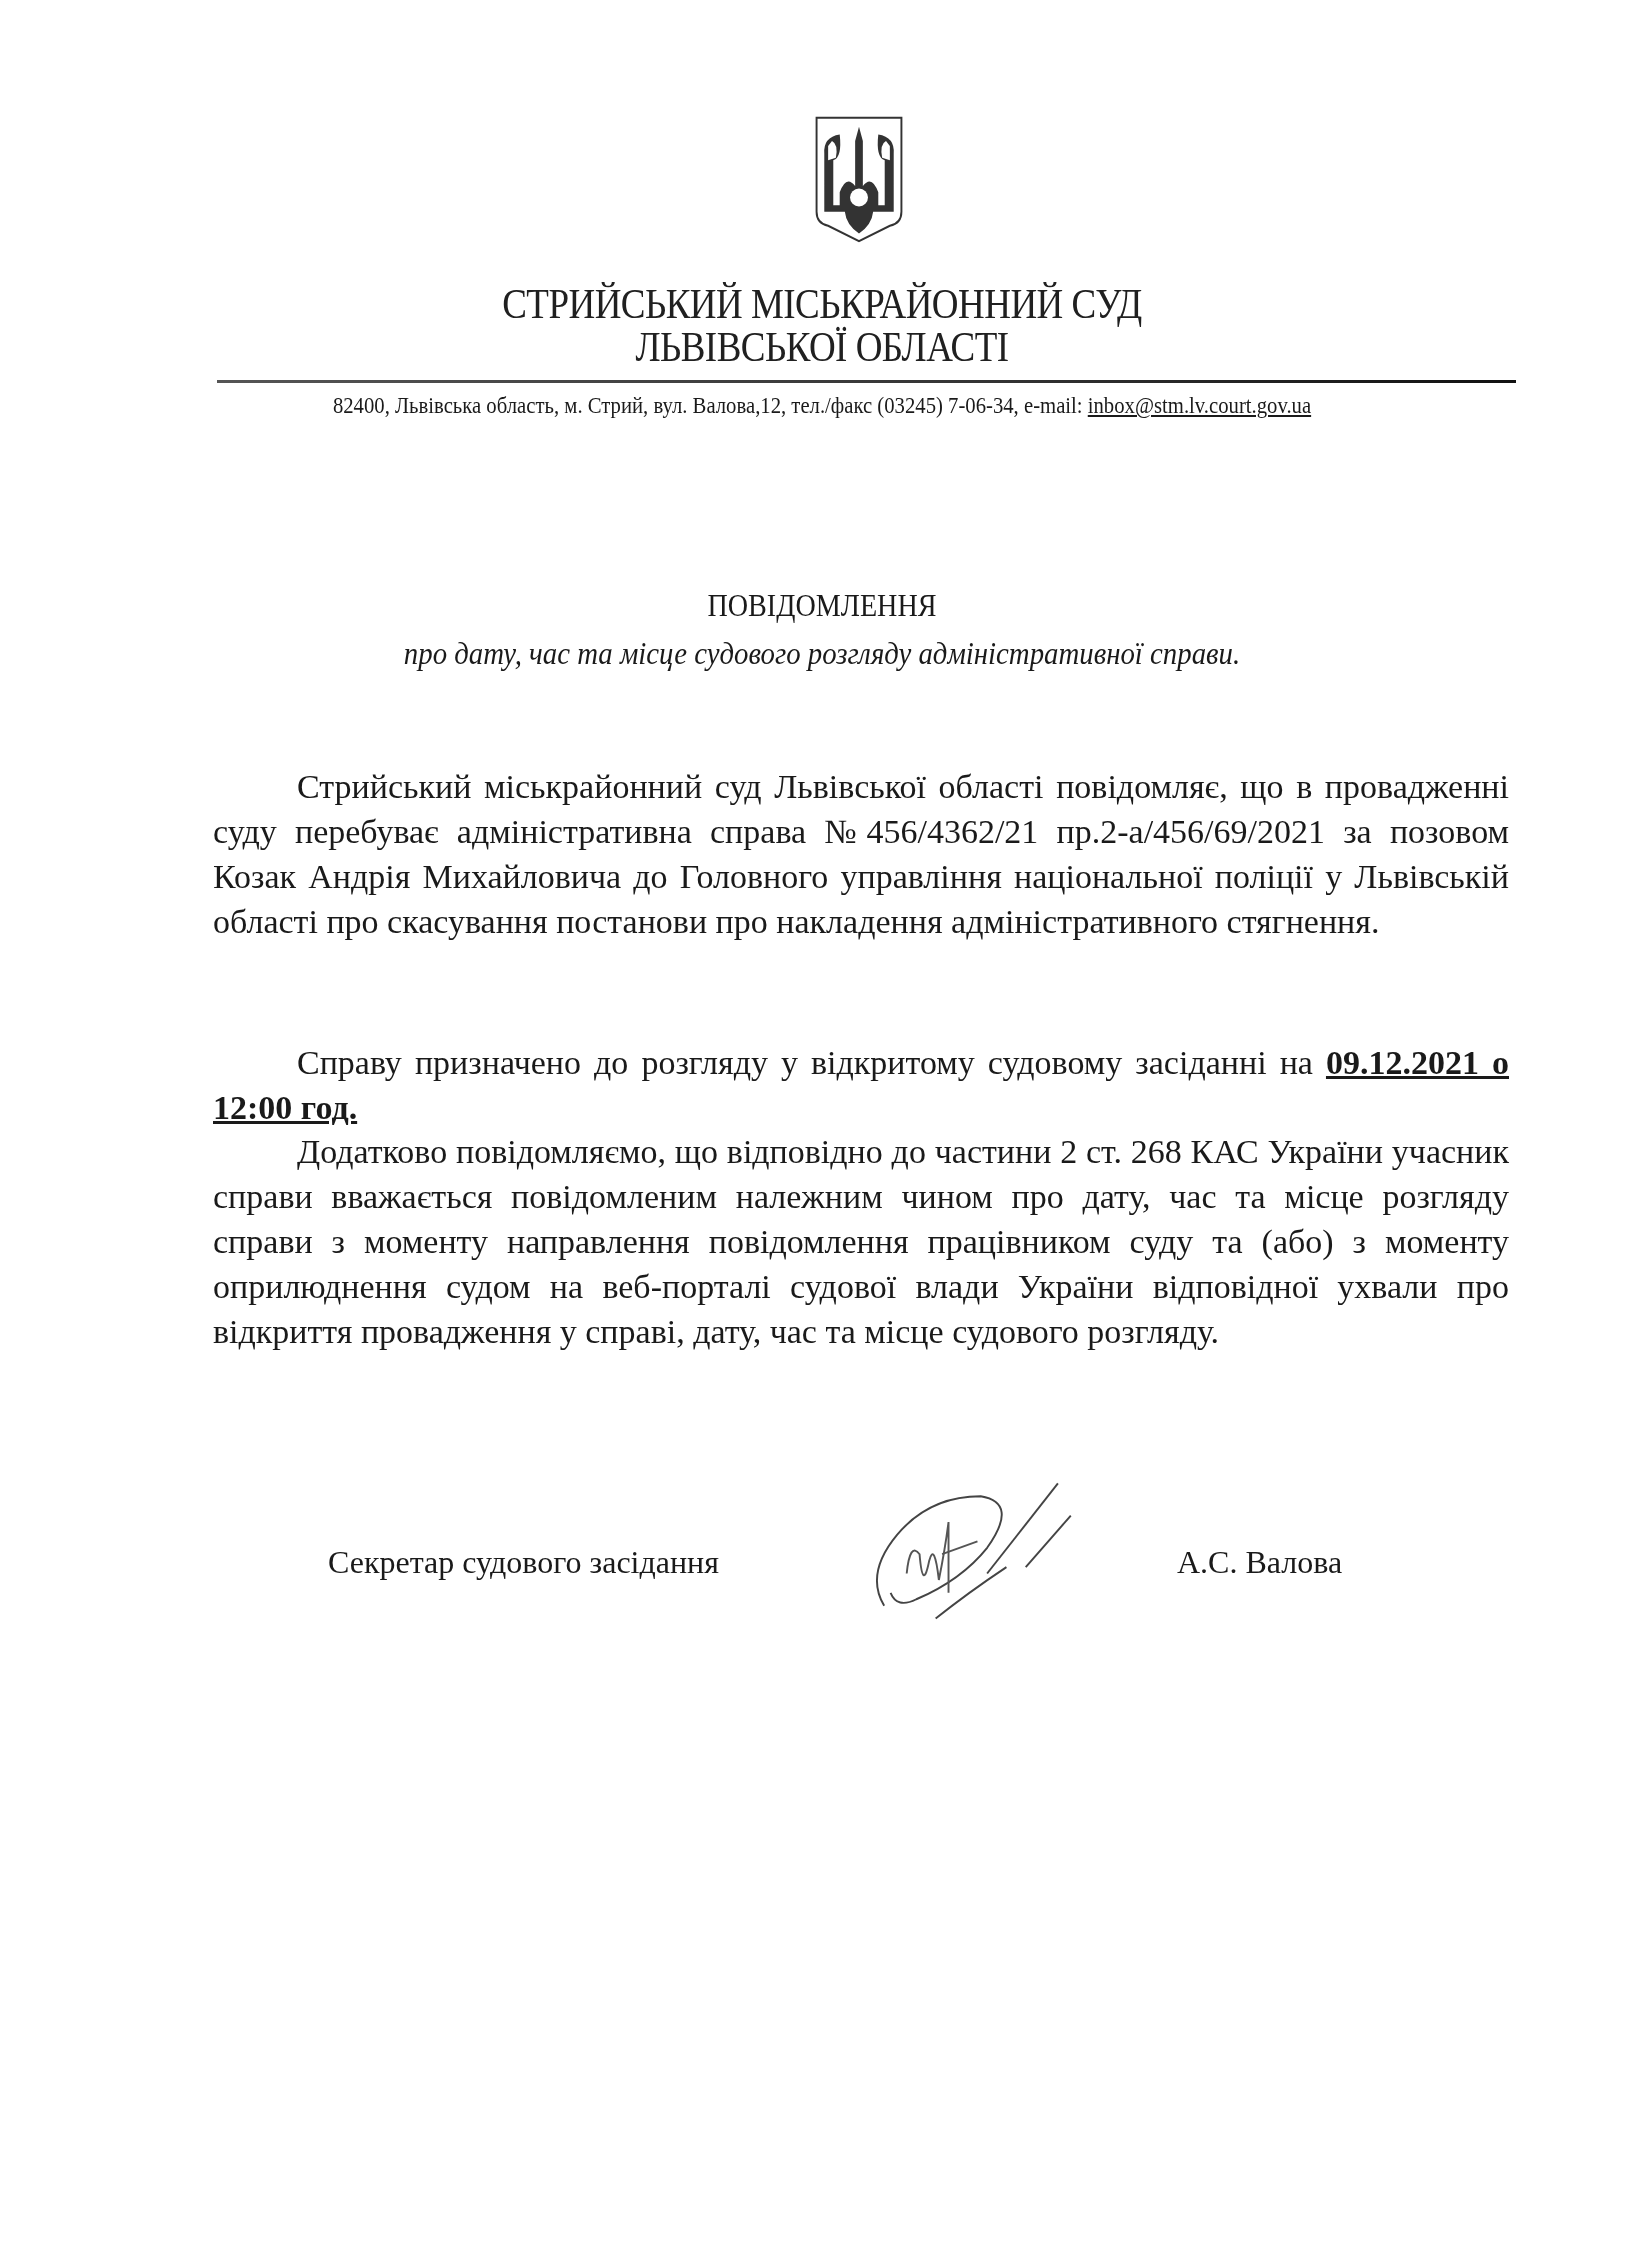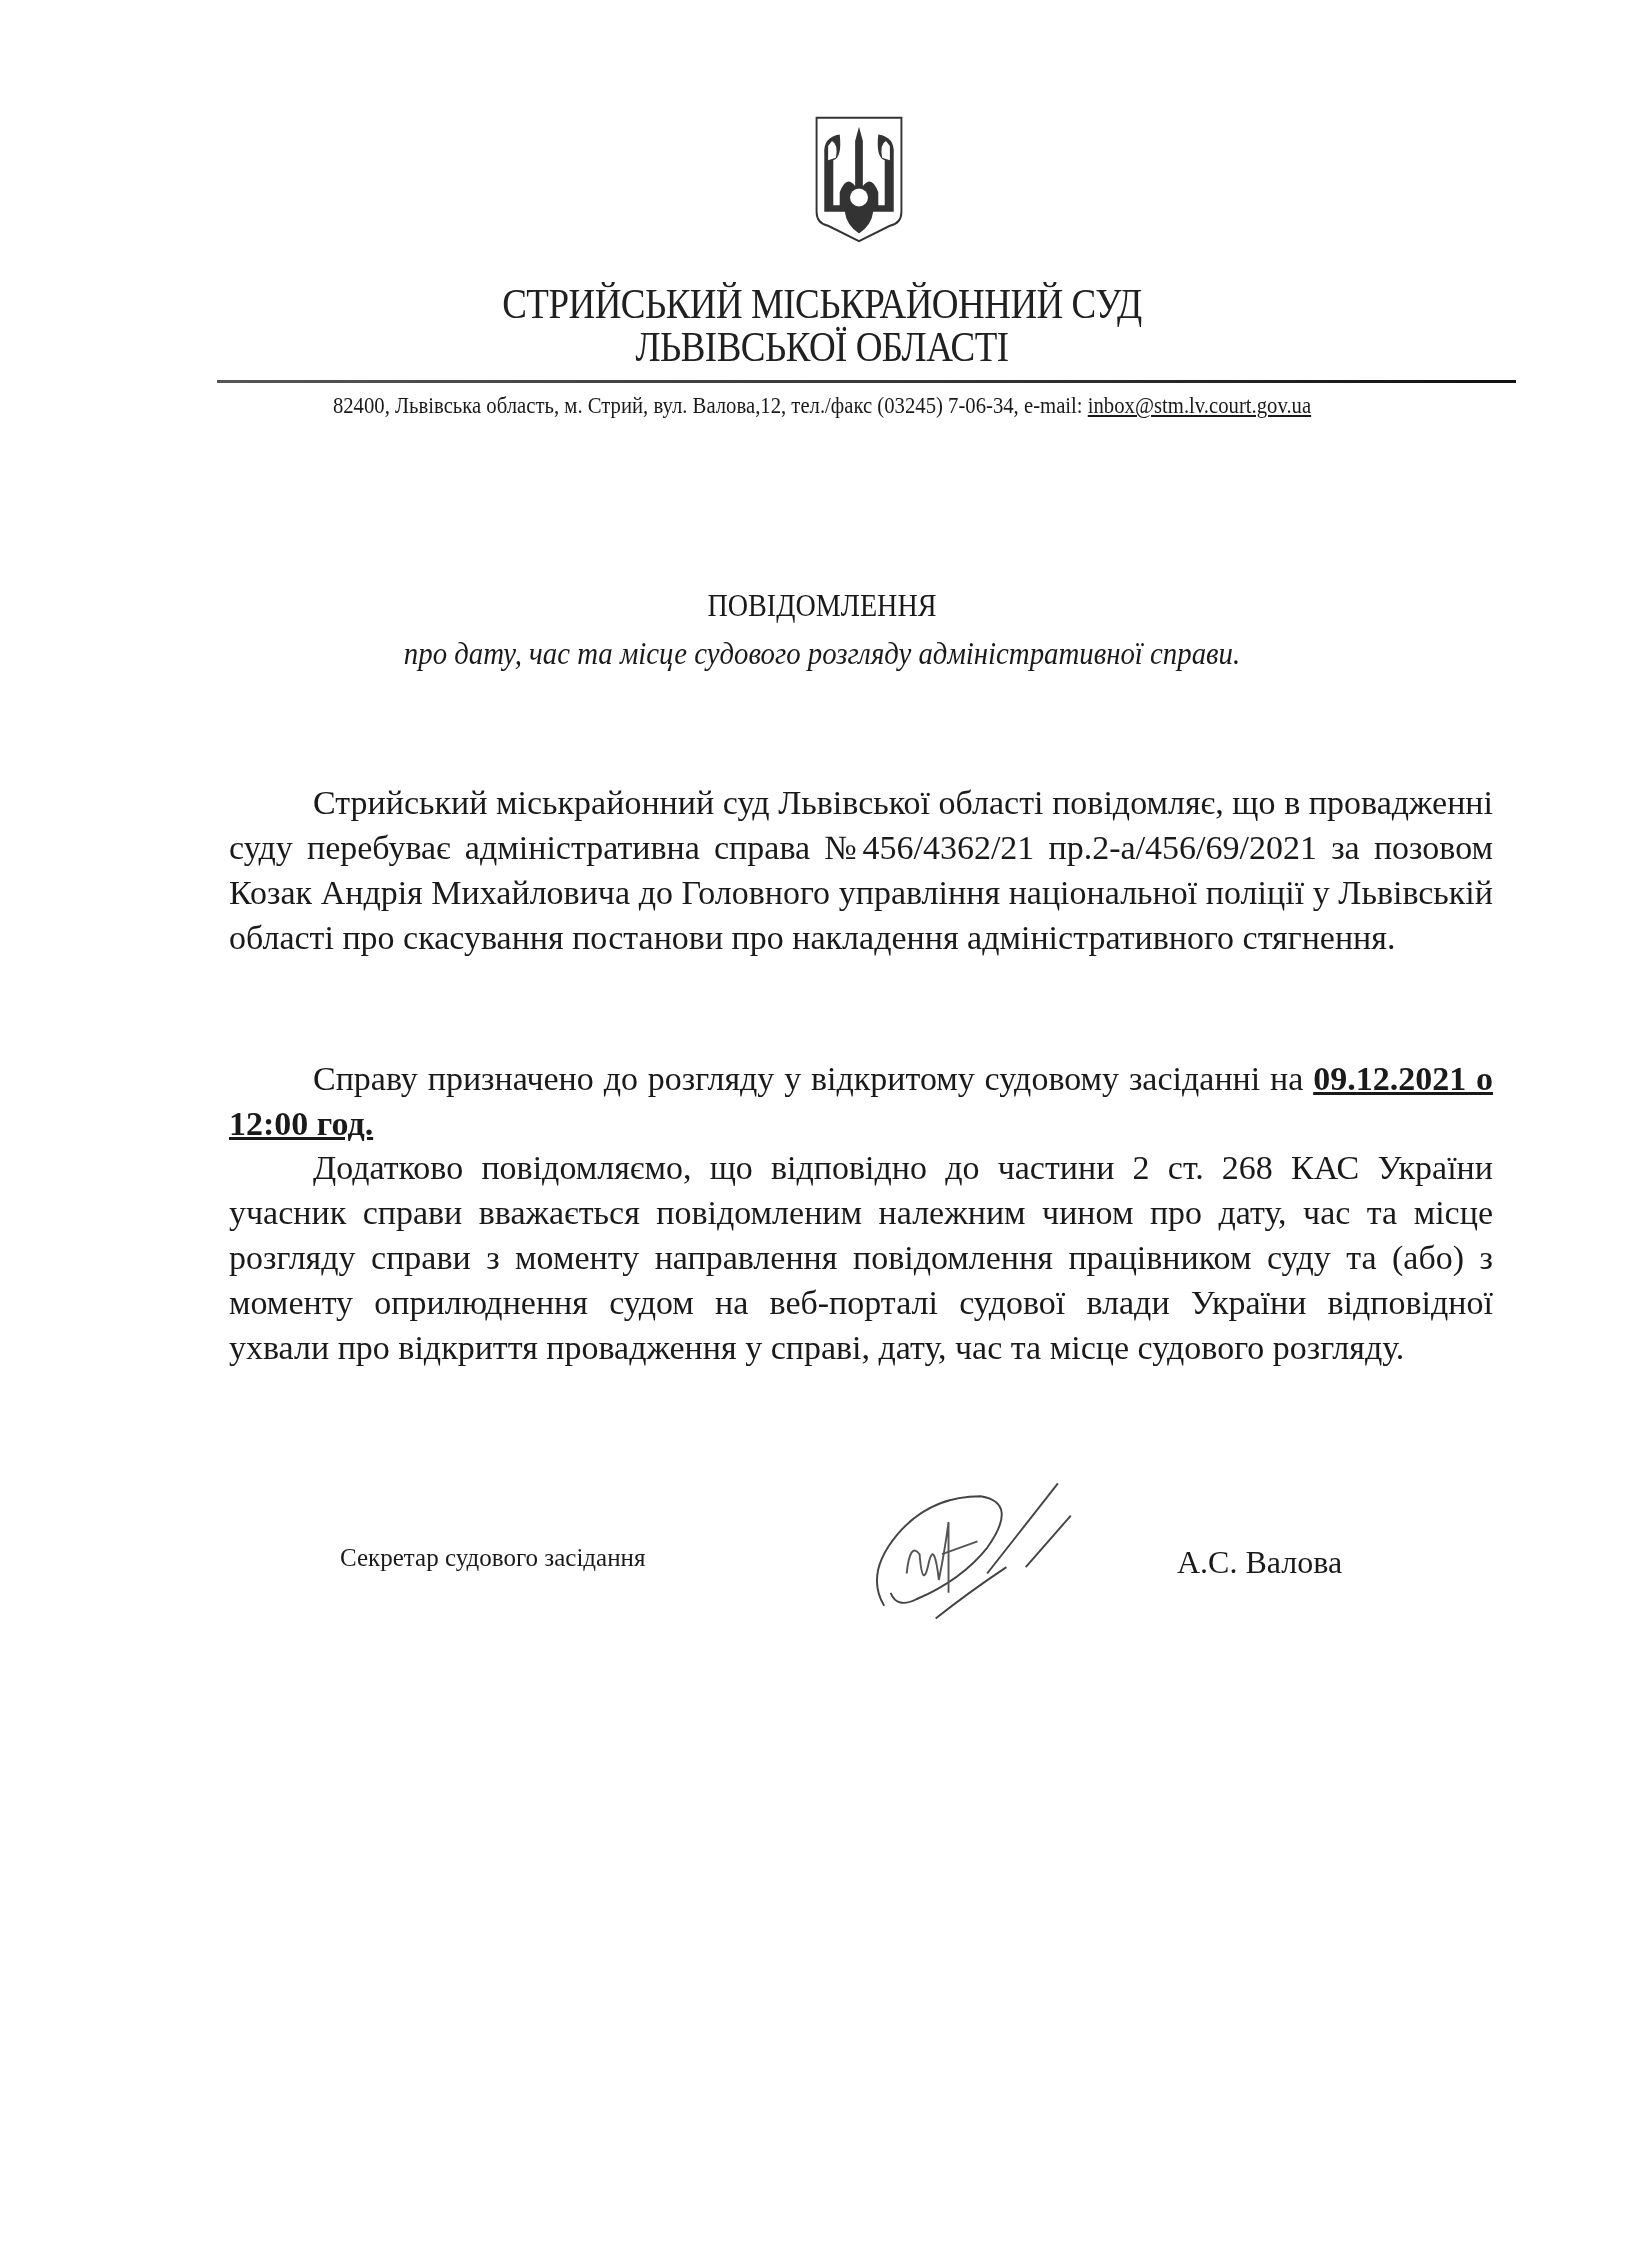--- a/index.html
+++ b/index.html
@@ -11,26 +11,26 @@
          transform:scaleX(0.86); transform-origin:822px 0; color:#202020; }
   #org1 { top:279px; }
   #org2 { top:322px; }
   #rule { left:217px; top:380px; width:1299px; height:3.2px;
           background:linear-gradient(to right,#555 0%,#333 60%,#111 100%); }
   #addr { left:0; width:1644px; top:393px; text-align:center; font-size:23px; transform:scaleX(0.9); transform-origin:822px 0; }
   #addr .email { text-decoration:underline; }
   #title { left:0; width:1644px; top:587px; text-align:center; font-size:32px; transform:scaleX(0.88); transform-origin:822px 0; }
   #subtitle { left:0; width:1644px; top:635px; text-align:center; font-size:32px; font-style:italic; transform:scaleX(0.9); transform-origin:822px 0; }
   .body-text { left:213px; width:1296px; font-size:34px; line-height:45px; text-align:justify; }
-  .body-text p { margin:16px; text-indent:84px; }
+  .body-text p { margin:0; text-indent:84px; }
   #p1 { top:764px; }
   #p2 { top:1040px; }
   #p3 { top:1129px;font-family:Liberation Serif, serif; }
   .date { font-weight:bold; text-decoration:underline; text-decoration-thickness:2.6px; }
-  #sign-role { left:340px; top:1544px; font-size:25px; }
+  #sign-role { left:328px; top:1544px; font-size:32px; }
   #sign-name { left:1177px; top:1544px; font-size:32px; }
   #signature { left:858px; top:1477px; width:284px; height:148px; }
 </style>
 </head>
 <body>
 
 <svg id="emblem" class="abs" viewBox="0 0 140 200">
   <path d="M4 4 H136 V150 Q136 168 118 172 L70 196 L22 172 Q4 168 4 150 Z" fill="none" stroke="#333" stroke-width="3"></path>
   <path d="M70 18 L76 40 L76 110 Q90 92 100 120 L100 140 L110 140 L110 70 Q96 66 100 30 Q126 34 124 60 L124 150 L92 150 Q90 170 70 184 Q50 170 48 150 L16 150 L16 60 Q14 34 40 30 Q44 66 30 70 L30 140 L40 140 L40 120 Q50 92 64 110 L64 40 Z" fill="#333"></path>
   <path d="M28 40 Q38 45 34 66 L22 70 L22 48 Z M112 40 Q102 45 106 66 L118 70 L118 48 Z" fill="#fff"></path>

